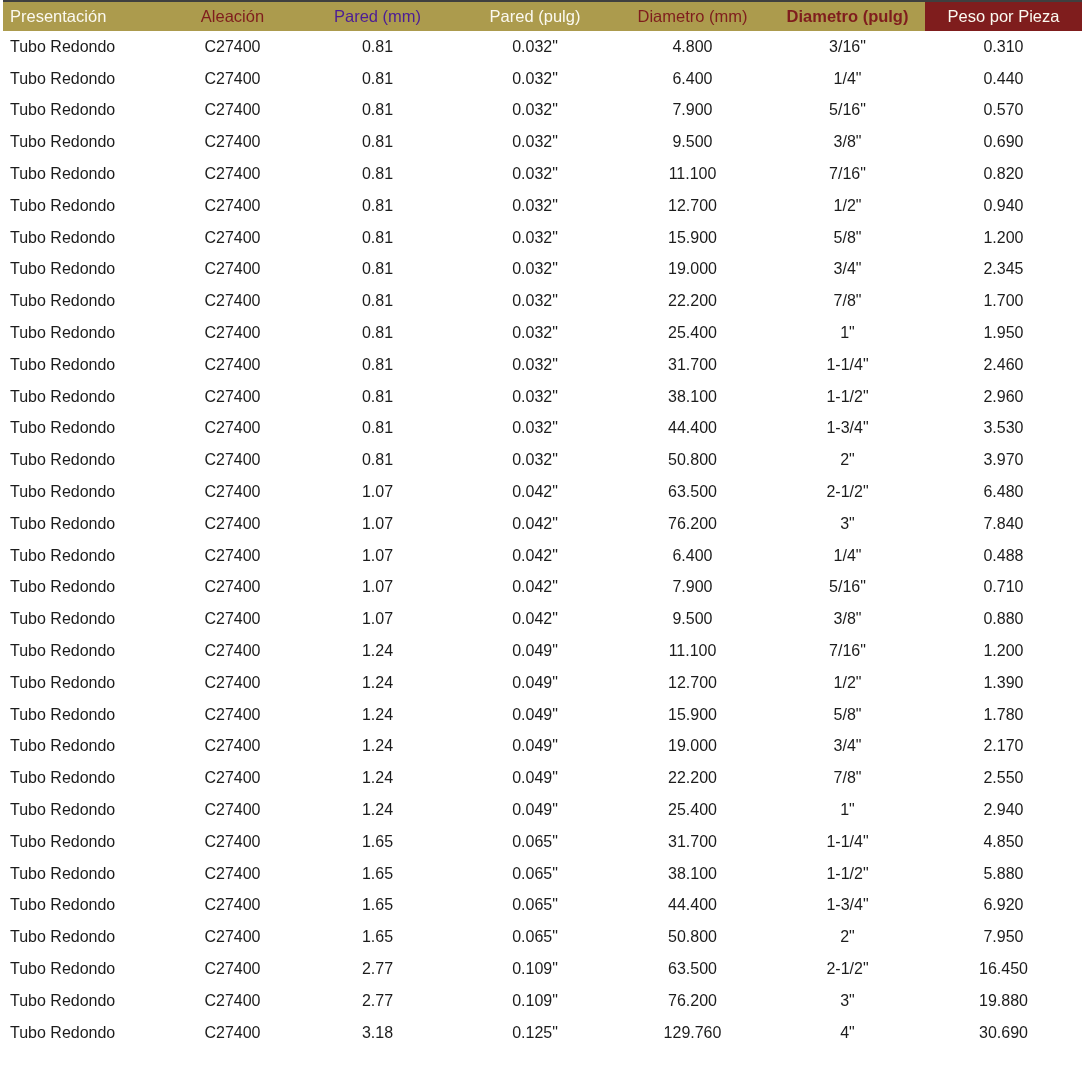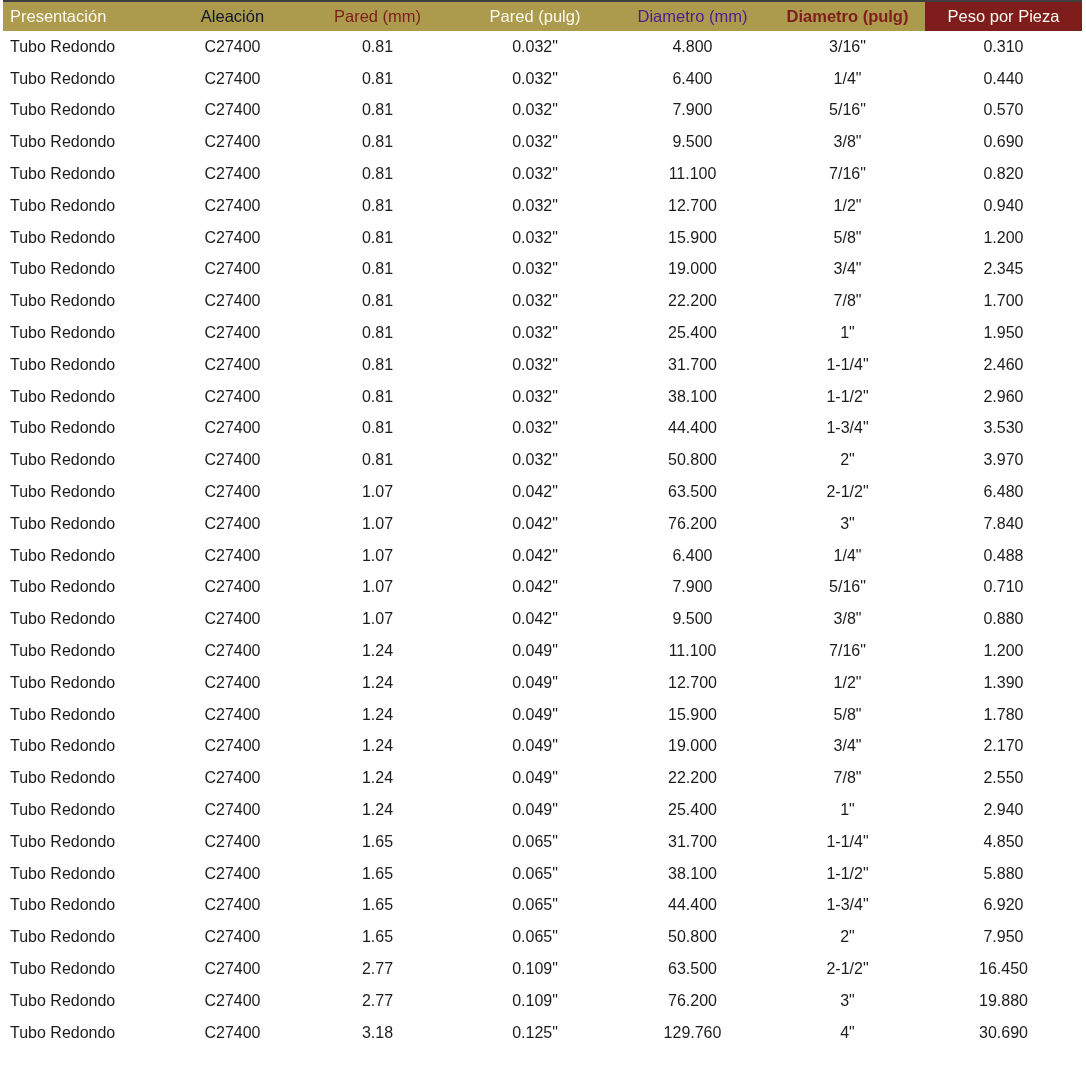--- a/index.html
+++ b/index.html
@@ -77,24 +77,24 @@
           <col class="c2">
           <col class="c3">
           <col class="c4">
         <col class="c5">
           <col class="c6">
           <col class="c7">
       </colgroup>
       <thead>
         <tr>
             <th class="al" style="background: rgb(172, 155, 77); color: rgb(251, 249, 240); border-top-color: rgb(63, 63, 63);">Presentación</th>
-            <th class="ac" style="background: rgb(172, 155, 77); color: #0f172a; border-top-color: rgb(63, 63, 63);">Aleación</th>
-            <th class="ac" style="background: rgb(172, 155, 77); color: #7f1d1d; border-top-color: rgb(63, 63, 63);">Pared (mm)</th>
+            <th class="ac" style="background: rgb(172, 155, 77); color: #7f1d1d; border-top-color: rgb(63, 63, 63);">Aleación</th>
+            <th class="ac" style="background: rgb(172, 155, 77); color: #4c1d95; border-top-color: rgb(63, 63, 63);">Pared (mm)</th>
             <th class="ac" style="background: rgb(172, 155, 77); color: rgb(251, 249, 240); border-top-color: rgb(63, 63, 63);">Pared (pulg)</th>
-            <th class="ac" style="background: rgb(172, 155, 77); color: #4c1d95; border-top-color: rgb(63, 63, 63);">Diametro (mm)</th>
+            <th class="ac" style="background: rgb(172, 155, 77); color: #7f1d1d; border-top-color: rgb(63, 63, 63);">Diametro (mm)</th>
             <th class="ac" style="background: rgb(172, 155, 77); color: #7f1d1d; border-top-color: rgb(63, 63, 63); font-weight: bold;">Diametro (pulg)</th>
             <th class="ac" style="background: #7f1d1d; color: rgb(251, 249, 240); border-top-color: rgb(63, 63, 63);">Peso por Pieza</th>
           </tr>
       </thead>
       <tbody>
           <tr>
             <td class="al">Tubo Redondo</td>
             <td class="ac">C27400</td>
             <td class="ac">0.81</td>
             <td class="ac">0.032"</td>

